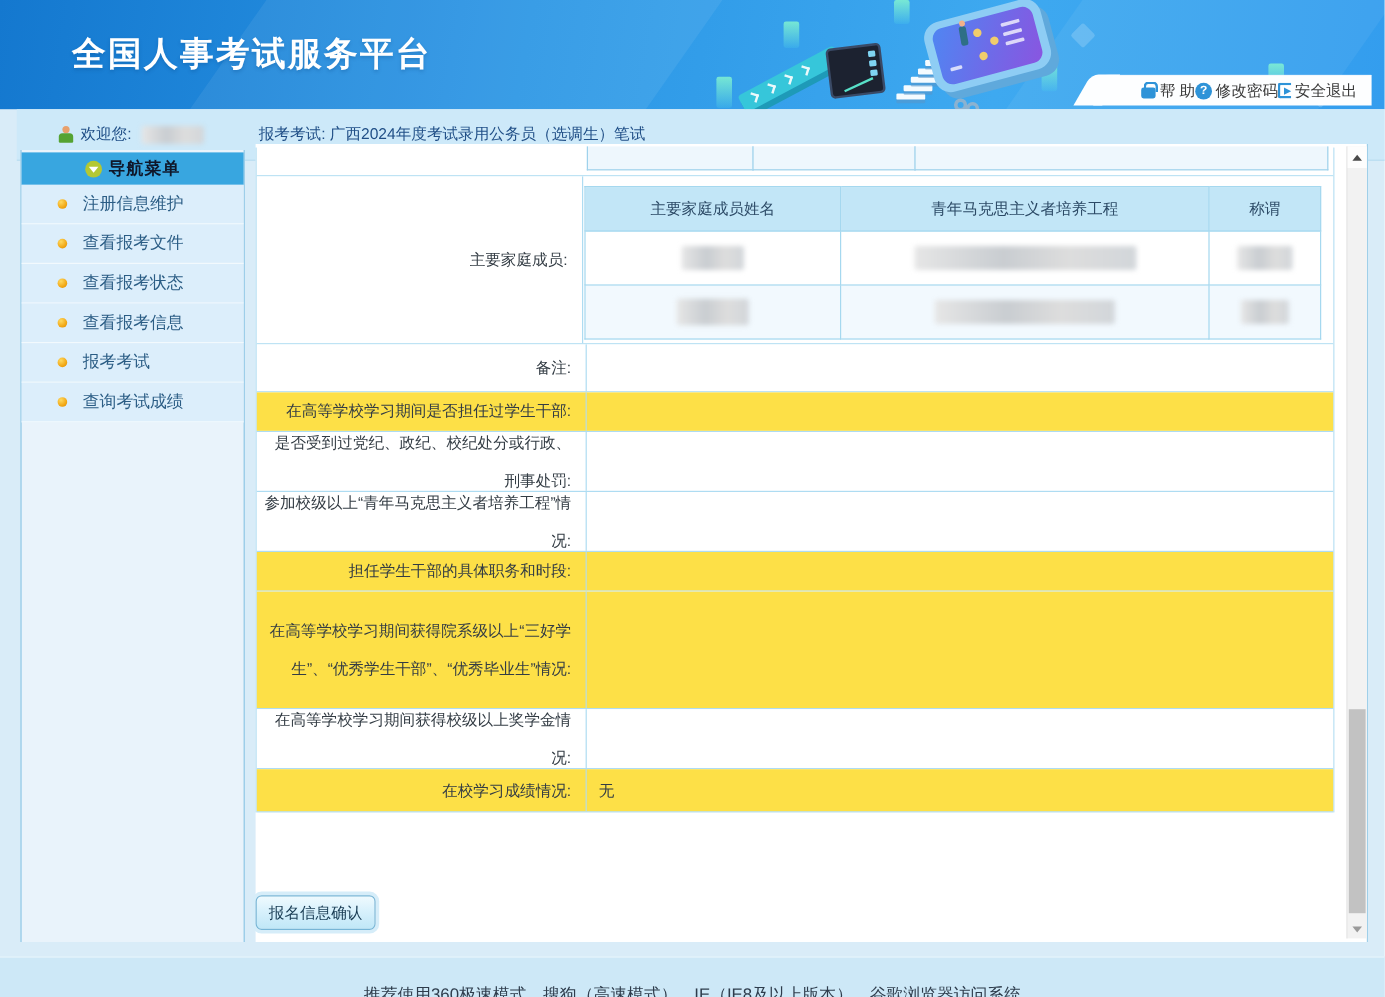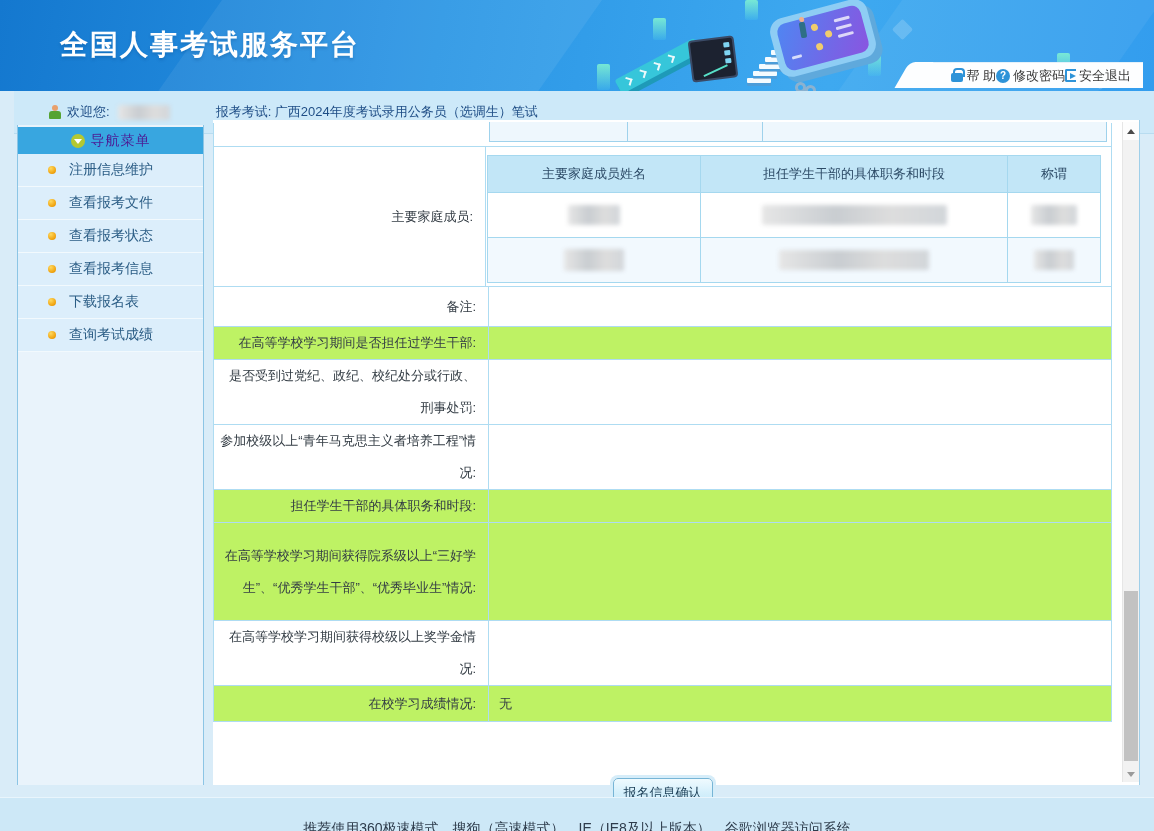--- a/index.html
+++ b/index.html
@@ -63,62 +63,62 @@
   .icon-avatar::before { content:""; position:absolute; left:4px; top:0; width:6px; height:6px; border-radius:50%; background:#e8a06c; }
   .icon-avatar::after { content:""; position:absolute; left:1px; top:6px; width:12px; height:8px; border-radius:3px 3px 1px 1px; background:#55a332; }
   .welcome .name-redacted { width:52px; height:15px; margin:0 14px 0 8px; }
   .welcome .exam { margin-left:32px; }
 
   .redacted { background:linear-gradient(90deg,#e6e6e6,#c9cdd1 40%,#dddddd 70%,#d2d6da); border-radius:2px; filter:blur(2px); }
 
   
   .sidebar { position:absolute; left:17px; top:125px; width:187px; height:660px; background:#e9f3fb;
     border-left:1px solid #8cc5e5; border-right:1px solid #8cc5e5; }
-  .nav-header { height:27px; margin-top:2px; background:#38a6e0; color:#4c1d95; font-size:14px; font-weight:normal;
+  .nav-header { height:27px; margin-top:2px; background:#38a6e0; color:#0f172a; font-size:14px; font-weight:bold;
     display:flex; align-items:center; justify-content:center; gap:6px; letter-spacing:1px; }
   .nav-circle { width:14px; height:14px; border-radius:50%; background:#b4c832; position:relative; }
   .nav-circle::after { content:""; position:absolute; left:3px; top:5px; border-top:5px solid #fff;
     border-left:4px solid transparent; border-right:4px solid transparent; }
   .nav-item { height:33px; background:#dceefb; border-bottom:1px solid #f2f9fd; display:flex; align-items:center;
     font-size:14px; color:#2b5d85; cursor:pointer; }
   .bullet { width:8px; height:8px; border-radius:50%; margin-left:30px; margin-right:13px;
     background:radial-gradient(circle at 35% 30%,#ffd95e,#efa00b 70%,#c97f05); }
 
   
   .content { position:absolute; left:213px; top:120px; width:927px; height:665px; background:#ffffff;
     border-right:1px solid #9fcfe9; }
   .ftable { position:absolute; left:0; top:3px; width:899px; border-left:1px solid #aedcf2; border-right:1px solid #aedcf2; }
   .trow { display:flex; border-bottom:1px solid #aedcf2; background:#fff; }
   .trow .tlabel { width:275px; border-right:1px solid #aedcf2; display:flex; align-items:center;
     justify-content:flex-end; text-align:right; padding:0 12px 0 6px; font-size:13px; color:#333c44; line-height:32px; }
   .trow .tvalue { flex:1; display:flex; align-items:center; padding-left:10px; font-size:13px; color:#333c44; }
   .lb { background:#eef7fd; }
-  .lb .tlabel, .lb .tvalue { background:#bef264; }
+  .lb .tlabel, .lb .tvalue { background:#fde047; }
   .h24{height:24px;} .h140{height:140px;} .h40{height:40px;} .h33{height:33px;}
-  .h65{height:65px;} .h98{height:98px;} .h36{height:36px;}
+  .h65{height:50px;} .h98{height:98px;} .h36{height:36px;}
 
   
   .partial-cells { display:flex; width:100%; margin:0 5px 4px 0; height:20px; }
   .partial-cells .pc { background:#eef7fd; border:1px solid #9fd2ec; border-top:none; margin-right:-1px; }
   .pc1{width:139px;} .pc2{width:136px;} .pc3{flex:1;}
   .r-partial .tlabel { background:#eef7fd; }
   .r-partial { align-items:flex-end; }
   .r-partial .tvalue { padding:0; align-items:flex-end; }
 
   
   .famwrap { flex:1; padding:8px 10px 5px 1px; align-self:flex-start; }
   .famtable { width:613px; border-collapse:collapse; table-layout:fixed; }
   .famtable th { background:#c2e6f7; color:#2c4a66; font-weight:normal; font-size:13px; height:37px; border:1px solid #a5d8ef; }
   .famtable td { height:45px; border:1px solid #a5d8ef; text-align:center; }
   .famtable tr.alt td { background:#f2f9fe; }
   .famtable .redacted { display:inline-block; vertical-align:middle; }
   .col-name{width:213px;} .col-unit{width:307px;} .col-rel{width:93px;}
 
   
-  .btnrow { position:absolute; left:0; top:658px; width:899px; display:flex; justify-content:center; }
+  .btnrow { position:absolute; left:0; top:626px; width:899px; display:flex; justify-content:flex-start; }
   .confirm-btn { width:100px; height:29px; font-size:13px; color:#173a52; cursor:pointer;
     background:linear-gradient(180deg,#effafe 0%,#d8f1fc 45%,#c0e7f7 100%);
     border:1px solid #77b5d6; border-radius:5px; box-shadow:0 0 0 3px #d6edf9; font-family:inherit; }
 
   
   .sbar { position:absolute; left:909px; top:2px; width:17px; height:660px; background:#f2f2f2; border-left:1px solid #e6e6e6; }
   .sbar .up { position:absolute; left:0; top:0; width:16px; height:18px; background:#fdfdfd; cursor:pointer; }
   .sbar .up::after { content:""; position:absolute; left:4px; top:7px; border-bottom:5px solid #4a4a4a;
     border-left:4px solid transparent; border-right:4px solid transparent; }
   .sbar .down { position:absolute; left:0; bottom:0; width:16px; height:16px; cursor:pointer; }
@@ -223,21 +223,21 @@
     <div class="nav-item">
       <span class="bullet"></span>
       <span>查看报考状态</span>
     </div>
     <div class="nav-item">
       <span class="bullet"></span>
       <span>查看报考信息</span>
     </div>
     <div class="nav-item">
       <span class="bullet"></span>
-      <span>下载报名表</span>
+      <span>报考考试</span>
     </div>
     <div class="nav-item">
       <span class="bullet"></span>
       <span>查询考试成绩</span>
     </div>
   </aside>
 
   <main class="content">
     <div class="ftable">
 
@@ -252,21 +252,21 @@
         </div>
       </div>
 
       <div class="trow h140">
         <div class="tlabel">主要家庭成员:</div>
         <div class="famwrap">
           <table class="famtable">
             <tbody>
                 <tr>
               <th class="col-name">主要家庭成员姓名</th>
-              <th class="col-unit">担任学生干部的具体职务和时段</th>
+              <th class="col-unit">青年马克思主义者培养工程</th>
               <th class="col-rel">称谓</th>
             </tr>
             <tr>
               <td><span class="redacted" style="width:52px;height:20px;"></span></td>
               <td><span class="redacted" style="width:185px;height:20px;"></span></td>
               <td><span class="redacted" style="width:46px;height:20px;"></span></td>
             </tr>
             <tr class="alt">
               <td><span class="redacted" style="width:60px;height:22px;"></span></td>
               <td><span class="redacted" style="width:150px;height:20px;"></span></td>

